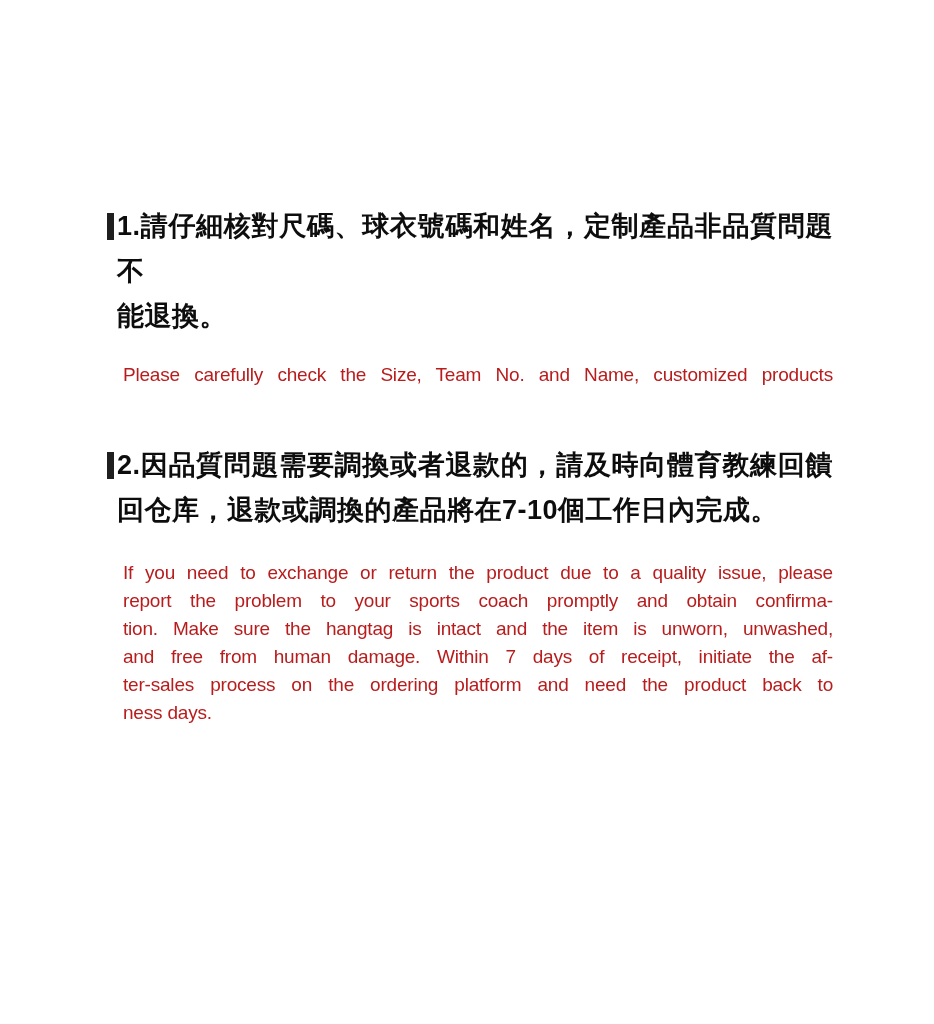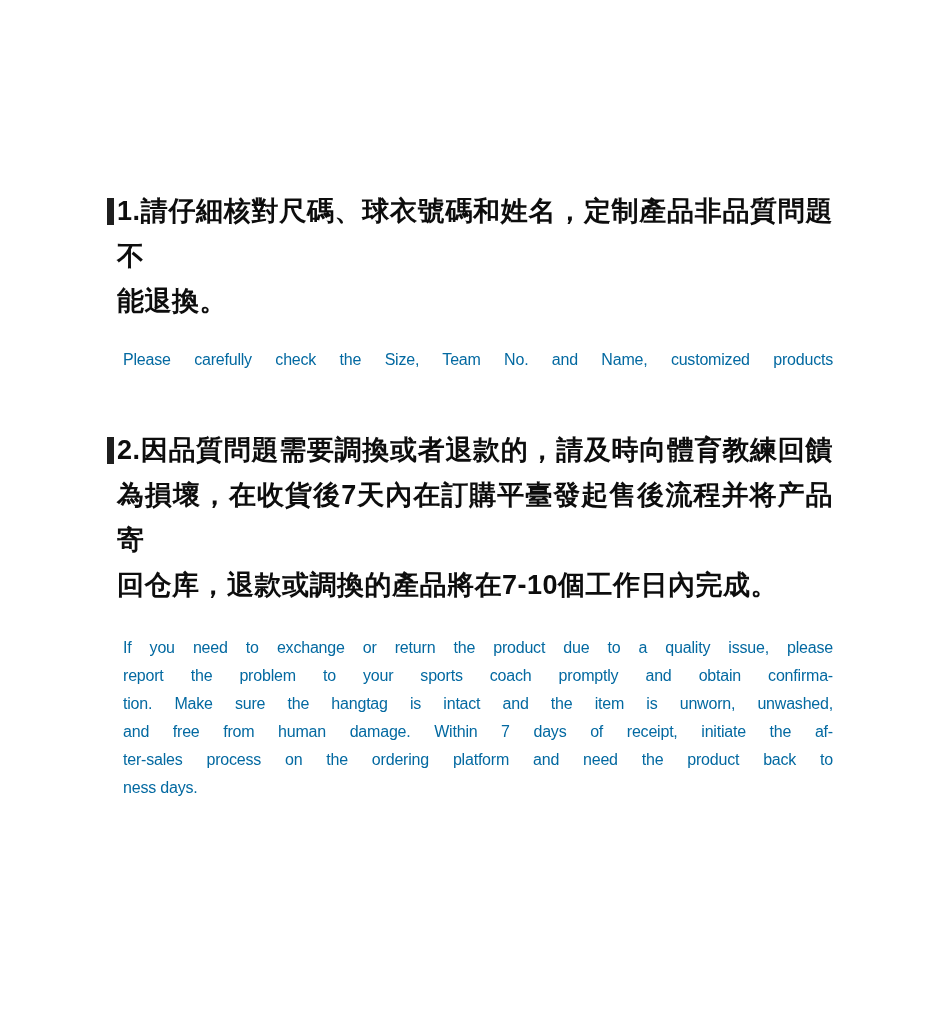--- a/index.html
+++ b/index.html
@@ -4,21 +4,21 @@
 <style>
   html, body {
     margin: 0;
     padding: 0;
     background: #ffffff;
   }
   .page {
     position: relative;
     width: 934px;
     height: 818px;
-    margin: 0 auto;
+    margin: 15px auto;
     background: #ffffff;
     overflow: hidden;
     box-sizing: border-box;
     padding: 189px 58px 0 107px;
     color: #111111;
   }
   
   .heading-row {
     position: relative;
     padding-left: 10px; 
@@ -50,24 +50,24 @@
   .hline.last {
     text-align-last: left;
   }
   
   .body-en {
     margin: 0;
     margin-left: 16px;
     width: 710px;
     font-family: "Liberation Sans", "DejaVu Sans", sans-serif;
     font-weight: 400;
-    font-size: 16px;
+    font-size: 19px;
     line-height: 28px;
     letter-spacing: -0.2px;
-    color: #0369a1;
+    color: #b91c1c;
   }
   .sec1 .body-en { margin-top: 22px; }
   .sec2 .heading-row { margin-top: 54px; }
   .sec2 .body-en { margin-top: 26px; }
   .bline {
     display: block;
     text-align: justify;
     text-align-last: justify;
   }
   .bline.last {
@@ -90,21 +90,20 @@
     <p class="body-en">
       <span class="bline">Please carefully check the Size, Team No. and Name, customized products</span>
     </p>
   </section>
 
   <section class="sec2">
     <div class="heading-row">
       <span class="bar"></span>
       <h2 class="heading">
         <span class="hline">2.因品質問題需要調換或者退款的，請及時向體育教練回饋</span>
-        <span class="hline">為損壞，在收貨後7天內在訂購平臺發起售後流程并将产品寄</span>
         <span class="hline last">回仓库，退款或調換的產品將在7-10個工作日內完成。</span>
       </h2>
     </div>
     <p class="body-en">
       <span class="bline">If you need to exchange or return the product due to a quality issue, please</span>
       <span class="bline">report the problem to your sports coach promptly and obtain confirma-</span>
       <span class="bline">tion. Make sure the hangtag is intact and the item is unworn, unwashed,</span>
       <span class="bline">and free from human damage. Within 7 days of receipt, initiate the af-</span>
       <span class="bline">ter-sales process on the ordering platform and need the product back to</span>
       <span class="bline last">ness days.</span>

